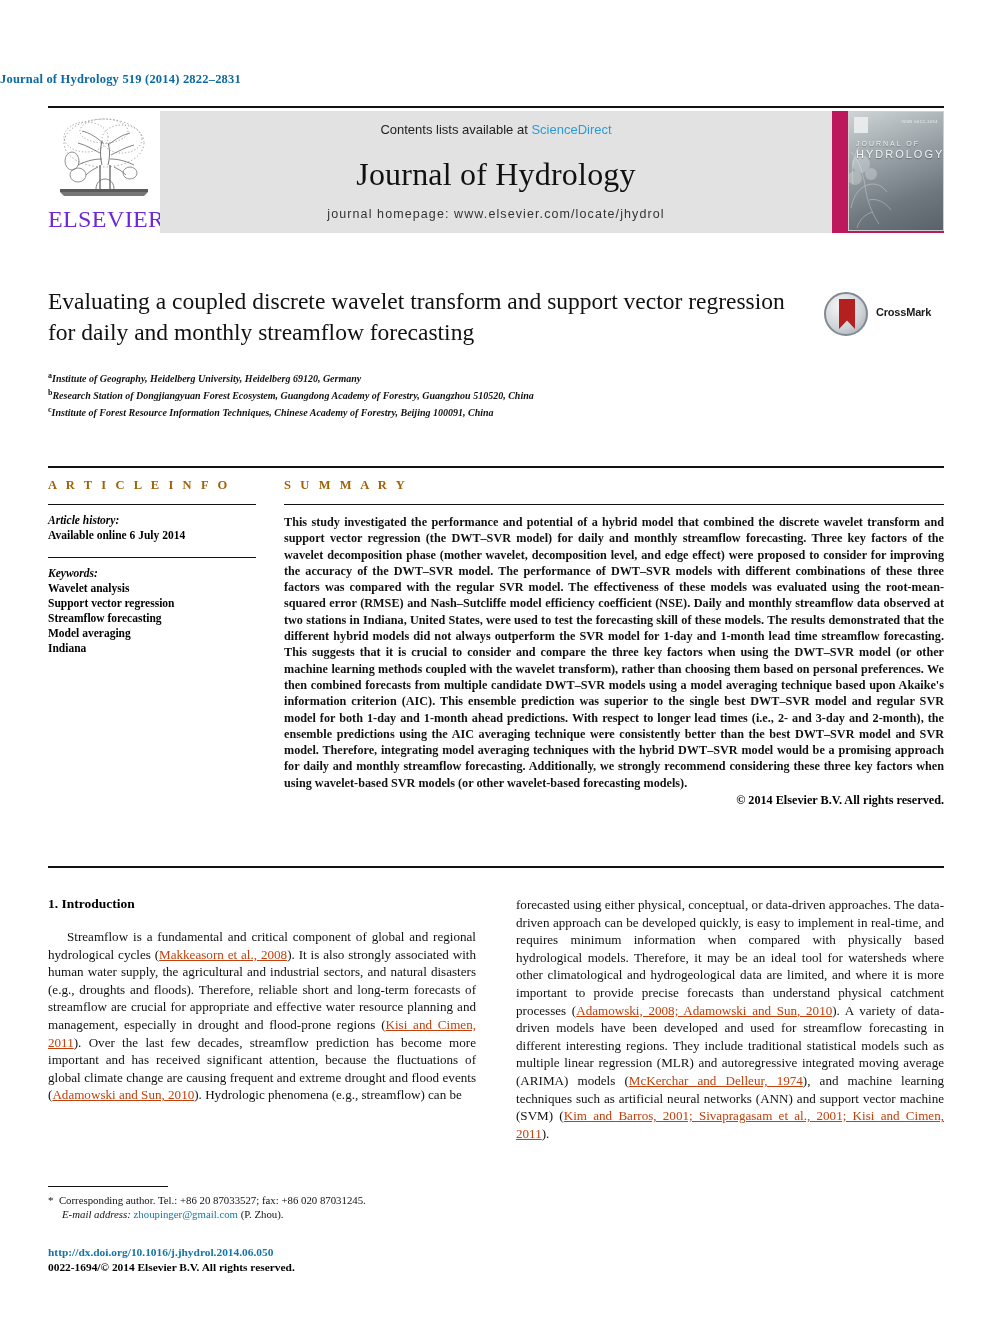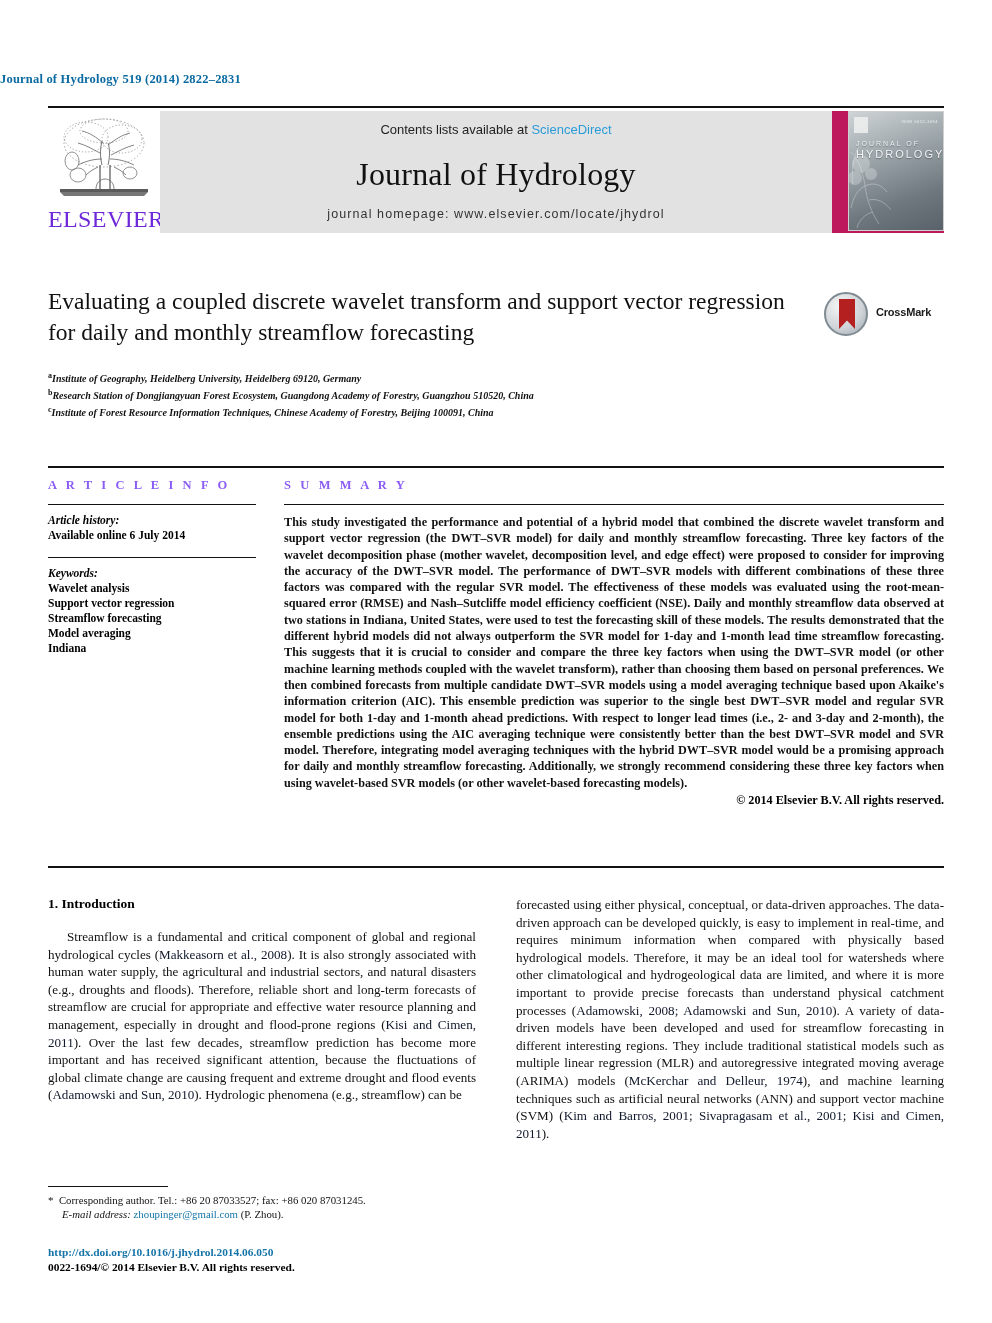--- a/index.html
+++ b/index.html
@@ -224,21 +224,21 @@
   }
   .col-summary {
     flex: 1 1 auto;
     padding-left: 4px;
   }
   .sec-head {
     font-family: "Liberation Serif", serif;
     font-weight: bold;
     font-size: 12.5px;
     letter-spacing: 3.1px;
-    color: #8b5cf6;
+    color: #a16207;
   }
   .rule {
     border-top: 1.6px solid #111;
     margin-top: 11px;
     margin-bottom: 8px;
   }
   .rule-thin {
     border-top: 1.1px solid #111;
     margin-top: 14px;
     margin-bottom: 8px;
@@ -309,21 +309,21 @@
   }
   .para {
     font-family: "Liberation Serif", serif;
     font-size: 13.1px;
     line-height: 17.6px;
     text-align: justify;
     margin: 0;
     color: #111;
   }
   .para.indent { text-indent: 19px; }
-  .cite { color: #0f172a; }
+  .cite { color: #c2410c; text-decoration: underline; }
 
   .footnote-wrap {
     position: absolute;
     left: 48px;
     top: 1186px;
     width: 428px;
   }
   .footnote-rule {
     border-top: 1.3px solid #111;
     width: 120px;

